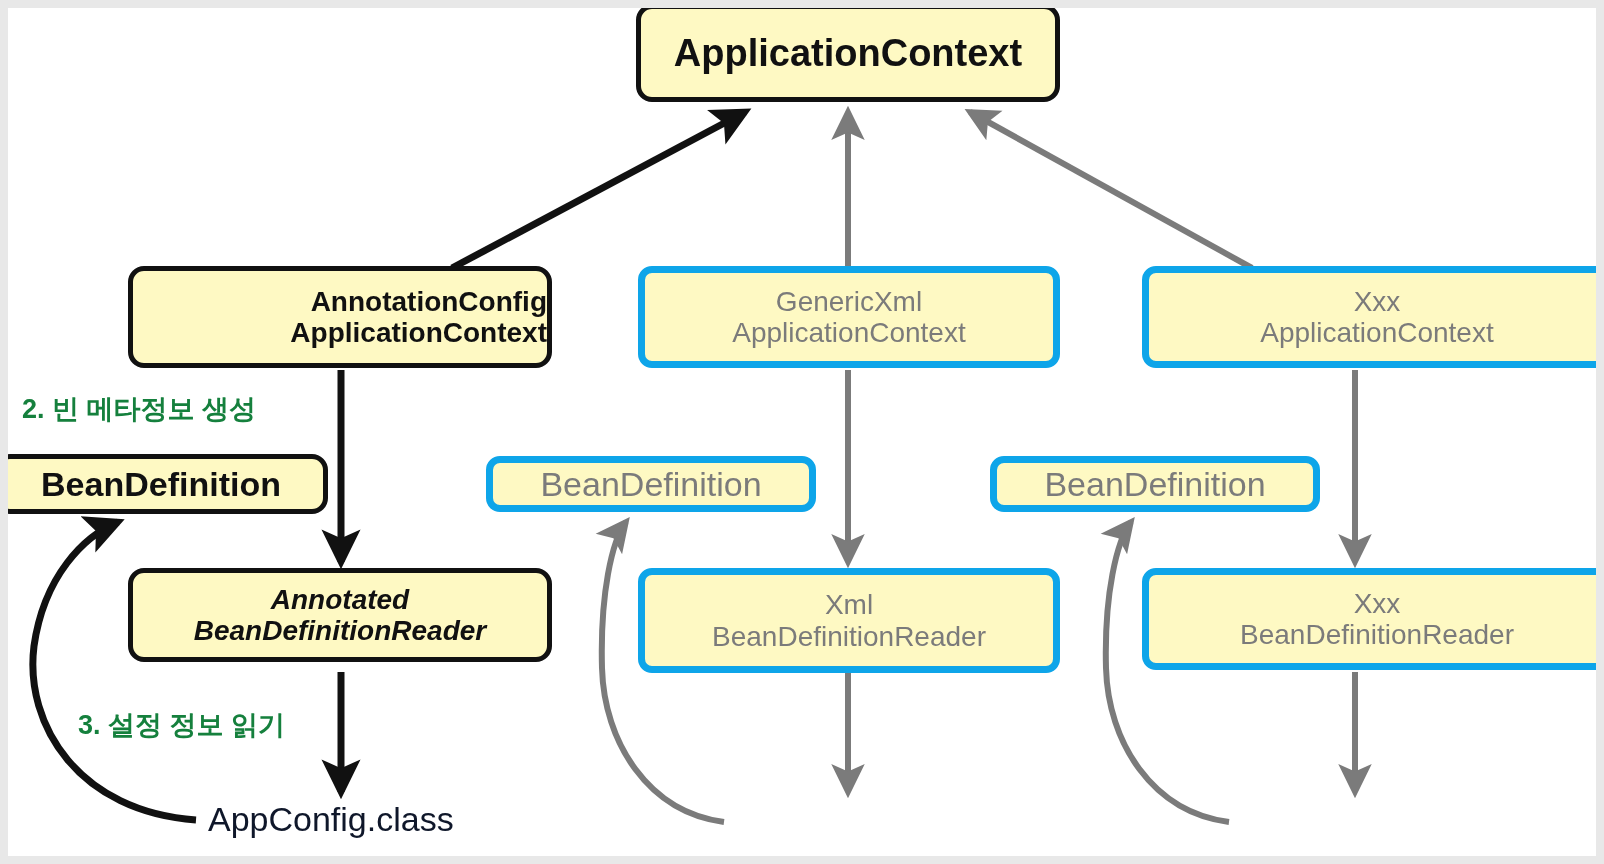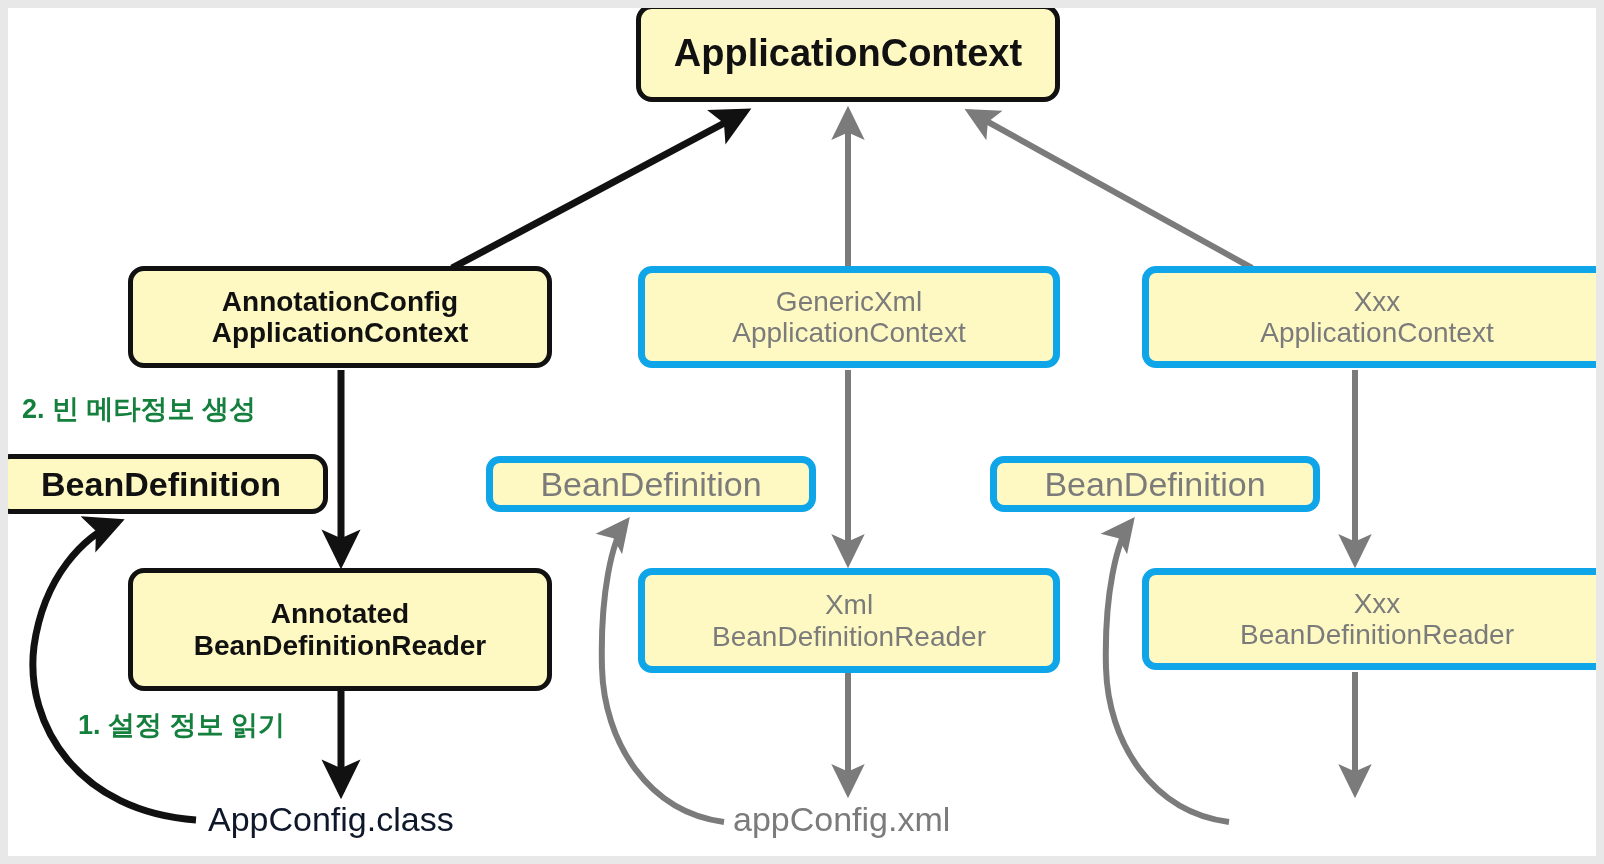--- a/index.html
+++ b/index.html
@@ -79,20 +79,21 @@
   }
 
   
   #node-application-context {
     left: 636px; top: 4px; width: 424px; height: 98px;
     font-size: 38px;
   }
   #node-annotation-config-ctx {
     left: 128px; top: 266px; width: 424px; height: 102px;
     font-size: 28px;
+    align-items: flex-end;
   }
   #node-generic-xml-ctx {
     left: 638px; top: 266px; width: 422px; height: 102px;
     font-size: 28px;
   }
   #node-xxx-ctx {
     left: 1142px; top: 266px; width: 470px; height: 102px;
     font-size: 28px;
   }
   #node-bean-definition-left {
@@ -101,22 +102,23 @@
   }
   #node-bean-definition-mid {
     left: 486px; top: 456px; width: 330px; height: 56px;
     font-size: 34px;
   }
   #node-bean-definition-right {
     left: 990px; top: 456px; width: 330px; height: 56px;
     font-size: 34px;
   }
   #node-annotated-reader {
-    left: 128px; top: 568px; width: 424px; height: 123px;
-    font-size: 28px;
+    left: 128px; top: 568px; width: 424px; height: 94px;
+    font-size: 28px;
+    font-style: italic;
   }
   #node-xml-reader {
     left: 638px; top: 568px; width: 422px; height: 105px;
     font-size: 28px;
   }
   #node-xxx-reader {
     left: 1142px; top: 568px; width: 470px; height: 102px;
     font-size: 28px;
   }
   #label-app-config-class {
@@ -216,21 +218,20 @@
     <span class="line2">BeanDefinitionReader</span>
   </div>
 
   <div class="node secondary" id="node-xxx-reader">
     <span>Xxx</span>
     <span class="line2">BeanDefinitionReader</span>
   </div>
 
   <div class="plain-label dark" id="label-app-config-class">AppConfig.class</div>
 
-  <div class="plain-label muted" id="label-app-config-xml">appConfig.xml</div>
 
 
   <div class="step-label" id="step-label-2">2. 빈 메타정보 생성</div>
 
-  <div class="step-label" id="step-label-1">1. 설정 정보 읽기</div>
+  <div class="step-label" id="step-label-1">3. 설정 정보 읽기</div>
 
   <div id="frame-border"></div>
 </div>
 
 </body></html>

